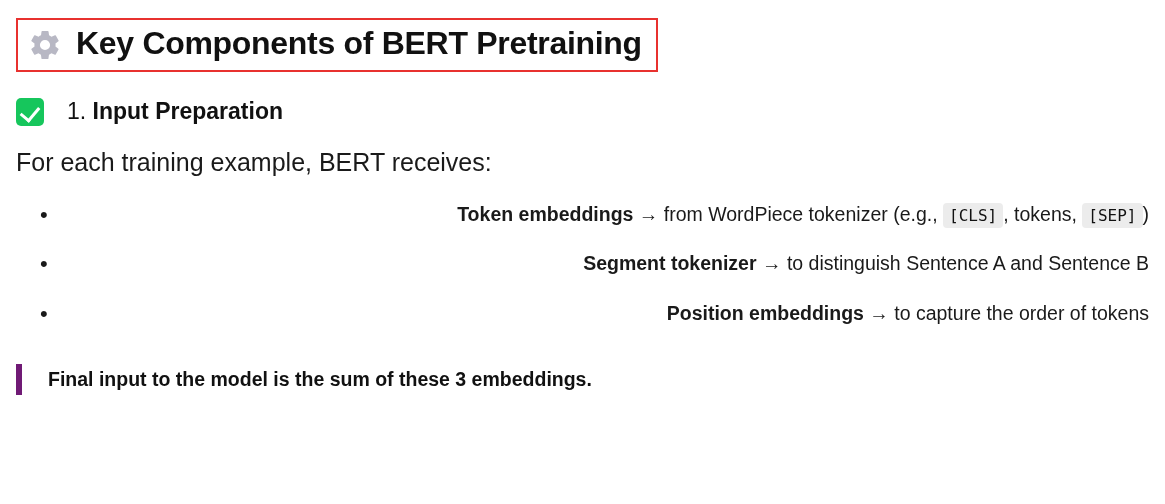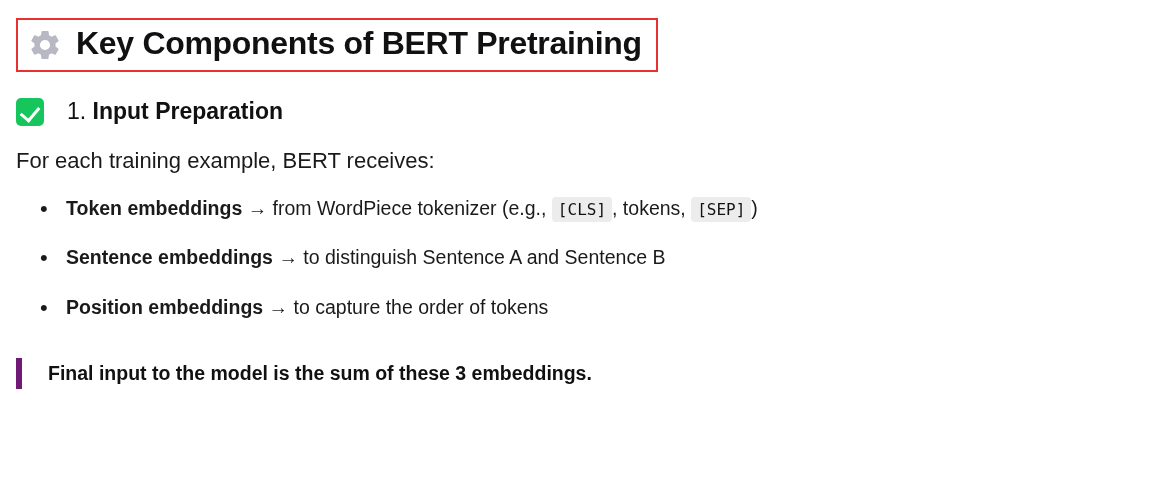--- a/index.html
+++ b/index.html
@@ -81,29 +81,30 @@
   .section-title .num {
     font-weight: normal;
   }
   .section-title .strong {
     font-weight: bold;
   }
 
   
   .intro-paragraph {
     margin-top: 22px;
-    font-size: 22px;
+    font-size: 25px;
     color: #1a1a1a;
   }
 
   
   .bullet-list {
     margin: 18px 0 0 0;
     padding: 0;
     list-style: none;
+    text-align: right;
   }
   .bullet-item {
     position: relative;
     padding-left: 50px;
     font-size: 19.5px;
     line-height: 1.3;
     margin-bottom: 24px;
     color: #1a1a1a;
   }
   .bullet-item:last-child {
@@ -165,21 +166,21 @@
 
   <ul class="bullet-list">
     <li class="bullet-item">
       <span class="bullet-term">Token embeddings</span>
       <span>→</span>
       <span>from WordPiece tokenizer (e.g.,</span>
       <span class="code">[CLS]</span><span>, tokens,</span>
       <span class="code">[SEP]</span><span>)</span>
     </li>
     <li class="bullet-item">
-      <span class="bullet-term">Sentence embeddings</span>
+      <span class="bullet-term">Segment tokenizer</span>
       <span>→</span>
       <span>to distinguish Sentence A and Sentence B</span>
     </li>
     <li class="bullet-item">
       <span class="bullet-term">Position embeddings</span>
       <span>→</span>
       <span>to capture the order of tokens</span>
     </li>
   </ul>
 

